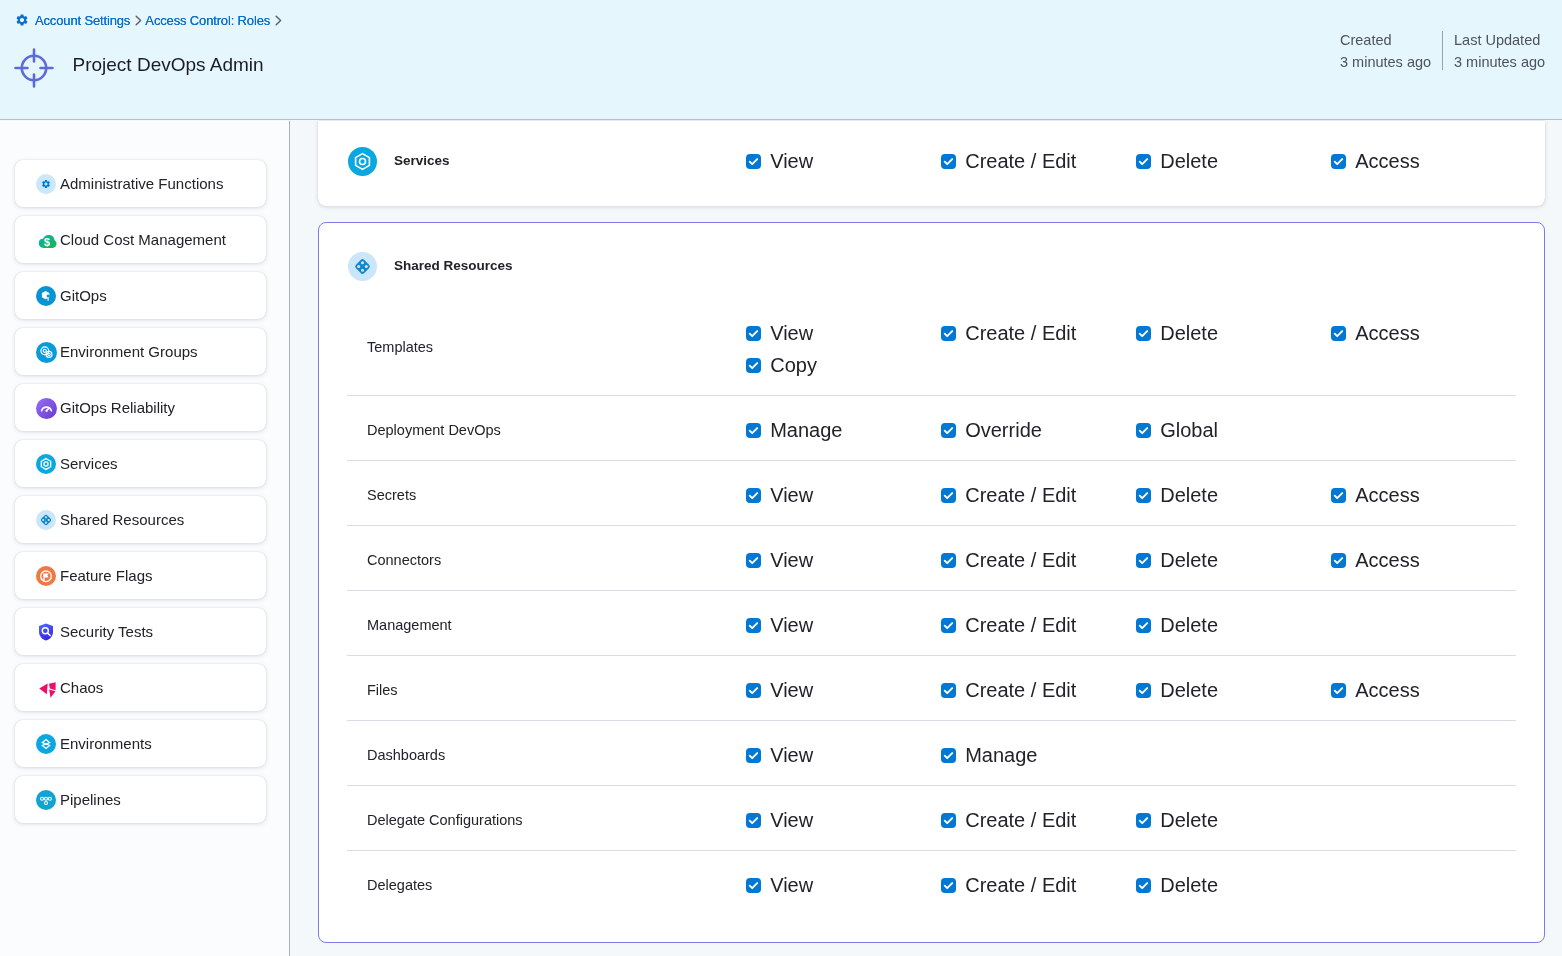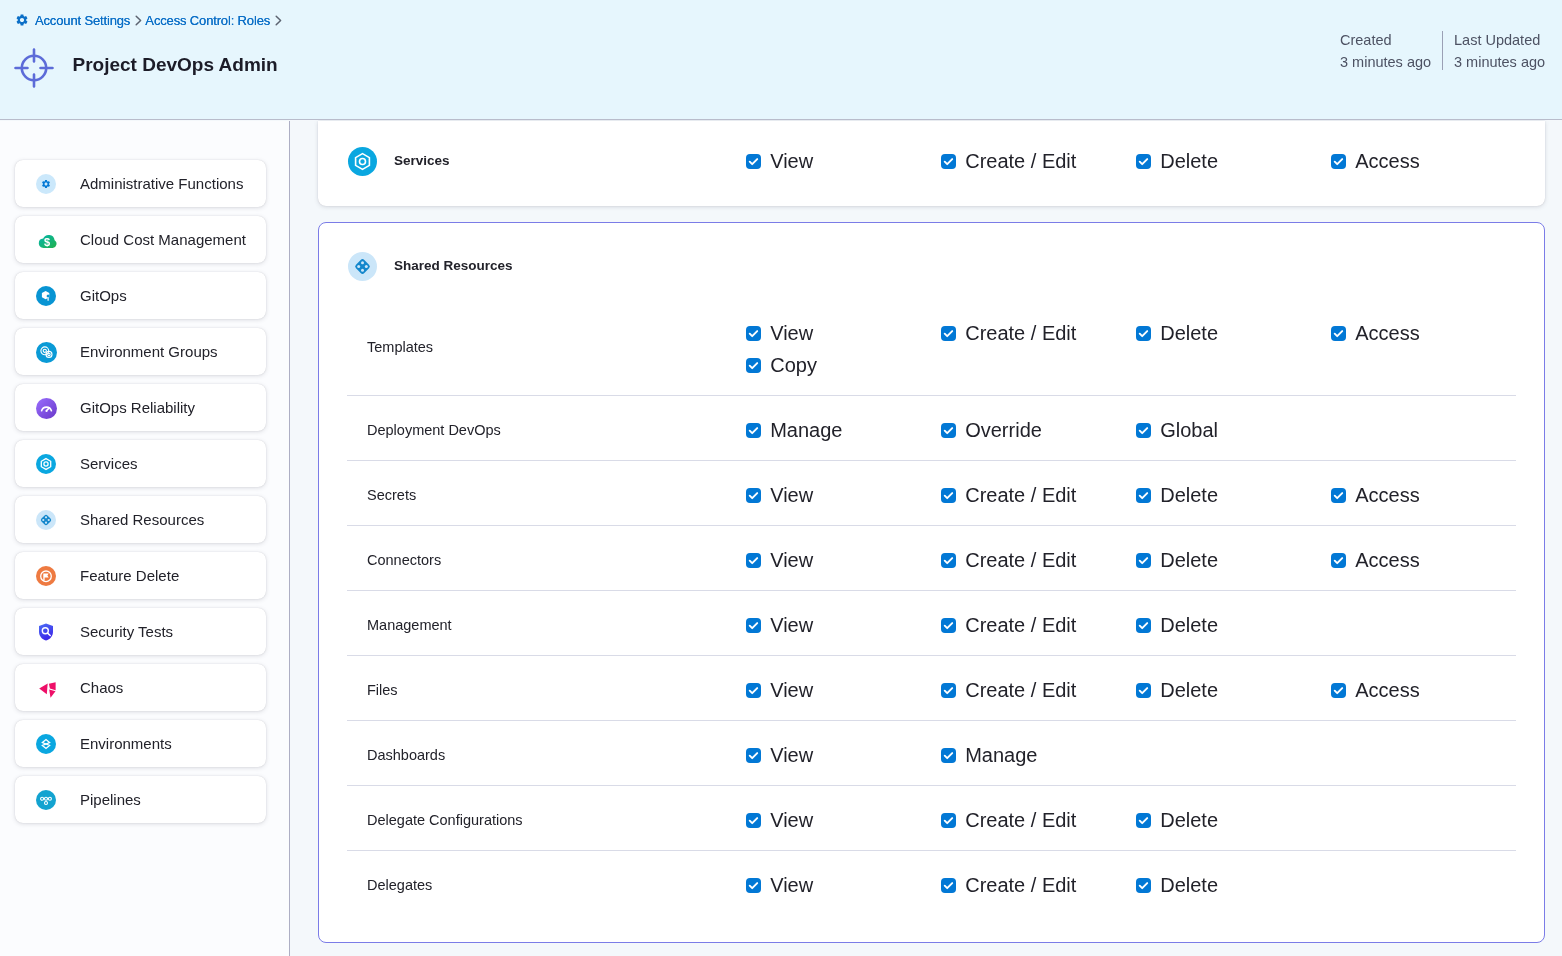--- a/index.html
+++ b/index.html
@@ -6,31 +6,31 @@
 html,body { width:1562px; height:956px; overflow:hidden; }
 body { font-family:"Liberation Sans", sans-serif; background:#f4f8fb; }
 .page { position:relative; width:1562px; height:956px; }
 
 
 .header { position:absolute; left:0; top:0; width:1562px; height:120px; background:#e6f6fd; border-bottom:1px solid #b9bccb; }
 .crumbs { position:absolute; left:35px; top:13px; font-size:13px; color:#0b6fc7; font-weight:400; letter-spacing:-0.15px; text-shadow:0 0 0.45px #0b6fc7; }
 .crumbs .chev { margin:0 1px; vertical-align:-1px; }
 .crumb-gear { position:absolute; }
 .title-ic { position:absolute; }
-.title { position:absolute; left:72.5px; top:54px; font-size:19px; color:#1c1c28; font-weight:700; }
+.title { position:absolute; left:72.5px; top:54px; font-size:19px; color:#1c1c28; font-weight:400; }
 .meta { position:absolute; top:29px; font-size:14.5px; color:#4d5263; line-height:22px; }
 .meta-created { left:1340px; }
 .meta-updated { left:1454px; }
 .meta-div { position:absolute; left:1442px; top:31px; height:39px; width:1px; background:#9ba0b5; }
 
 
 .sidebar { position:absolute; left:0; top:121px; width:290px; height:835px; background:#fbfcfe; border-right:1px solid #adaec4; }
 .scard { position:absolute; left:15px; width:251px; height:47px; background:#fff; border-radius:8px; box-shadow:0 0 1px rgba(40,41,61,.2), 0 1px 4px rgba(96,97,112,.2); display:flex; align-items:center; }
 .scard .ic { margin-left:21px; width:20px; height:20px; flex:none; }
-.scard .txt { margin-left:24px; font-size:15px; color:#22222a; }
+.scard .txt { margin-left:4px; font-size:15px; color:#22222a; }
 
 
 .content { position:absolute; left:291px; top:121px; width:1271px; height:835px; background:#f4f8fb; }
 .card1 { position:absolute; left:318px; top:121px; width:1227px; height:85px; background:#fff; border-radius:0 0 8px 8px; box-shadow:0 0 1px rgba(40,41,61,.2), 0 1px 4px rgba(96,97,112,.2); }
 .card2 { position:absolute; left:318px; top:222px; width:1227px; height:721px; background:#fff; border-radius:8px; border:1px solid #7b7ce7; }
 
 .bigic { position:absolute; width:29px; height:29px; }
 .cardtitle { position:absolute; font-size:13.5px; font-weight:700; color:#22222a; }
 
 .rowlabel { position:absolute; left:367px; font-size:14.5px; color:#22222a; line-height:17px; }
@@ -359,21 +359,21 @@
             </g>
           </svg></span>
         <span class="txt">Shared Resources</span>
       </div>
       <div class="scard" style="top:552px">
         <span class="ic"><svg width="20" height="20" viewBox="0 0 20 20">
             <circle cx="10" cy="10" r="10" fill="#ee7a41"></circle>
             <circle cx="10" cy="10.3" r="5.3" fill="none" stroke="#fff" stroke-width="1.3"></circle>
             <path fill="#fff" d="M7.3 7.6h5.4l-1.3 1.9 1.3 1.9H8.6v2.8l-1.3 1z"></path>
           </svg></span>
-        <span class="txt">Feature Delete</span>
+        <span class="txt">Feature Flags</span>
       </div>
       <div class="scard" style="top:608px">
         <span class="ic"><svg width="20" height="20" viewBox="0 0 20 20">
             <defs>
               <linearGradient id="gsto" x1="0.3" y1="0" x2="0.7" y2="1">
                 <stop offset="0" stop-color="#4b68f4"></stop>
                 <stop offset="1" stop-color="#3b20e8"></stop>
               </linearGradient>
             </defs>
             <path fill="url(#gsto)" d="M10 1.4l7 2.7v5.6c0 4.3-2.9 7.6-7 8.9-4.1-1.3-7-4.6-7-8.9V4.1z"></path>

